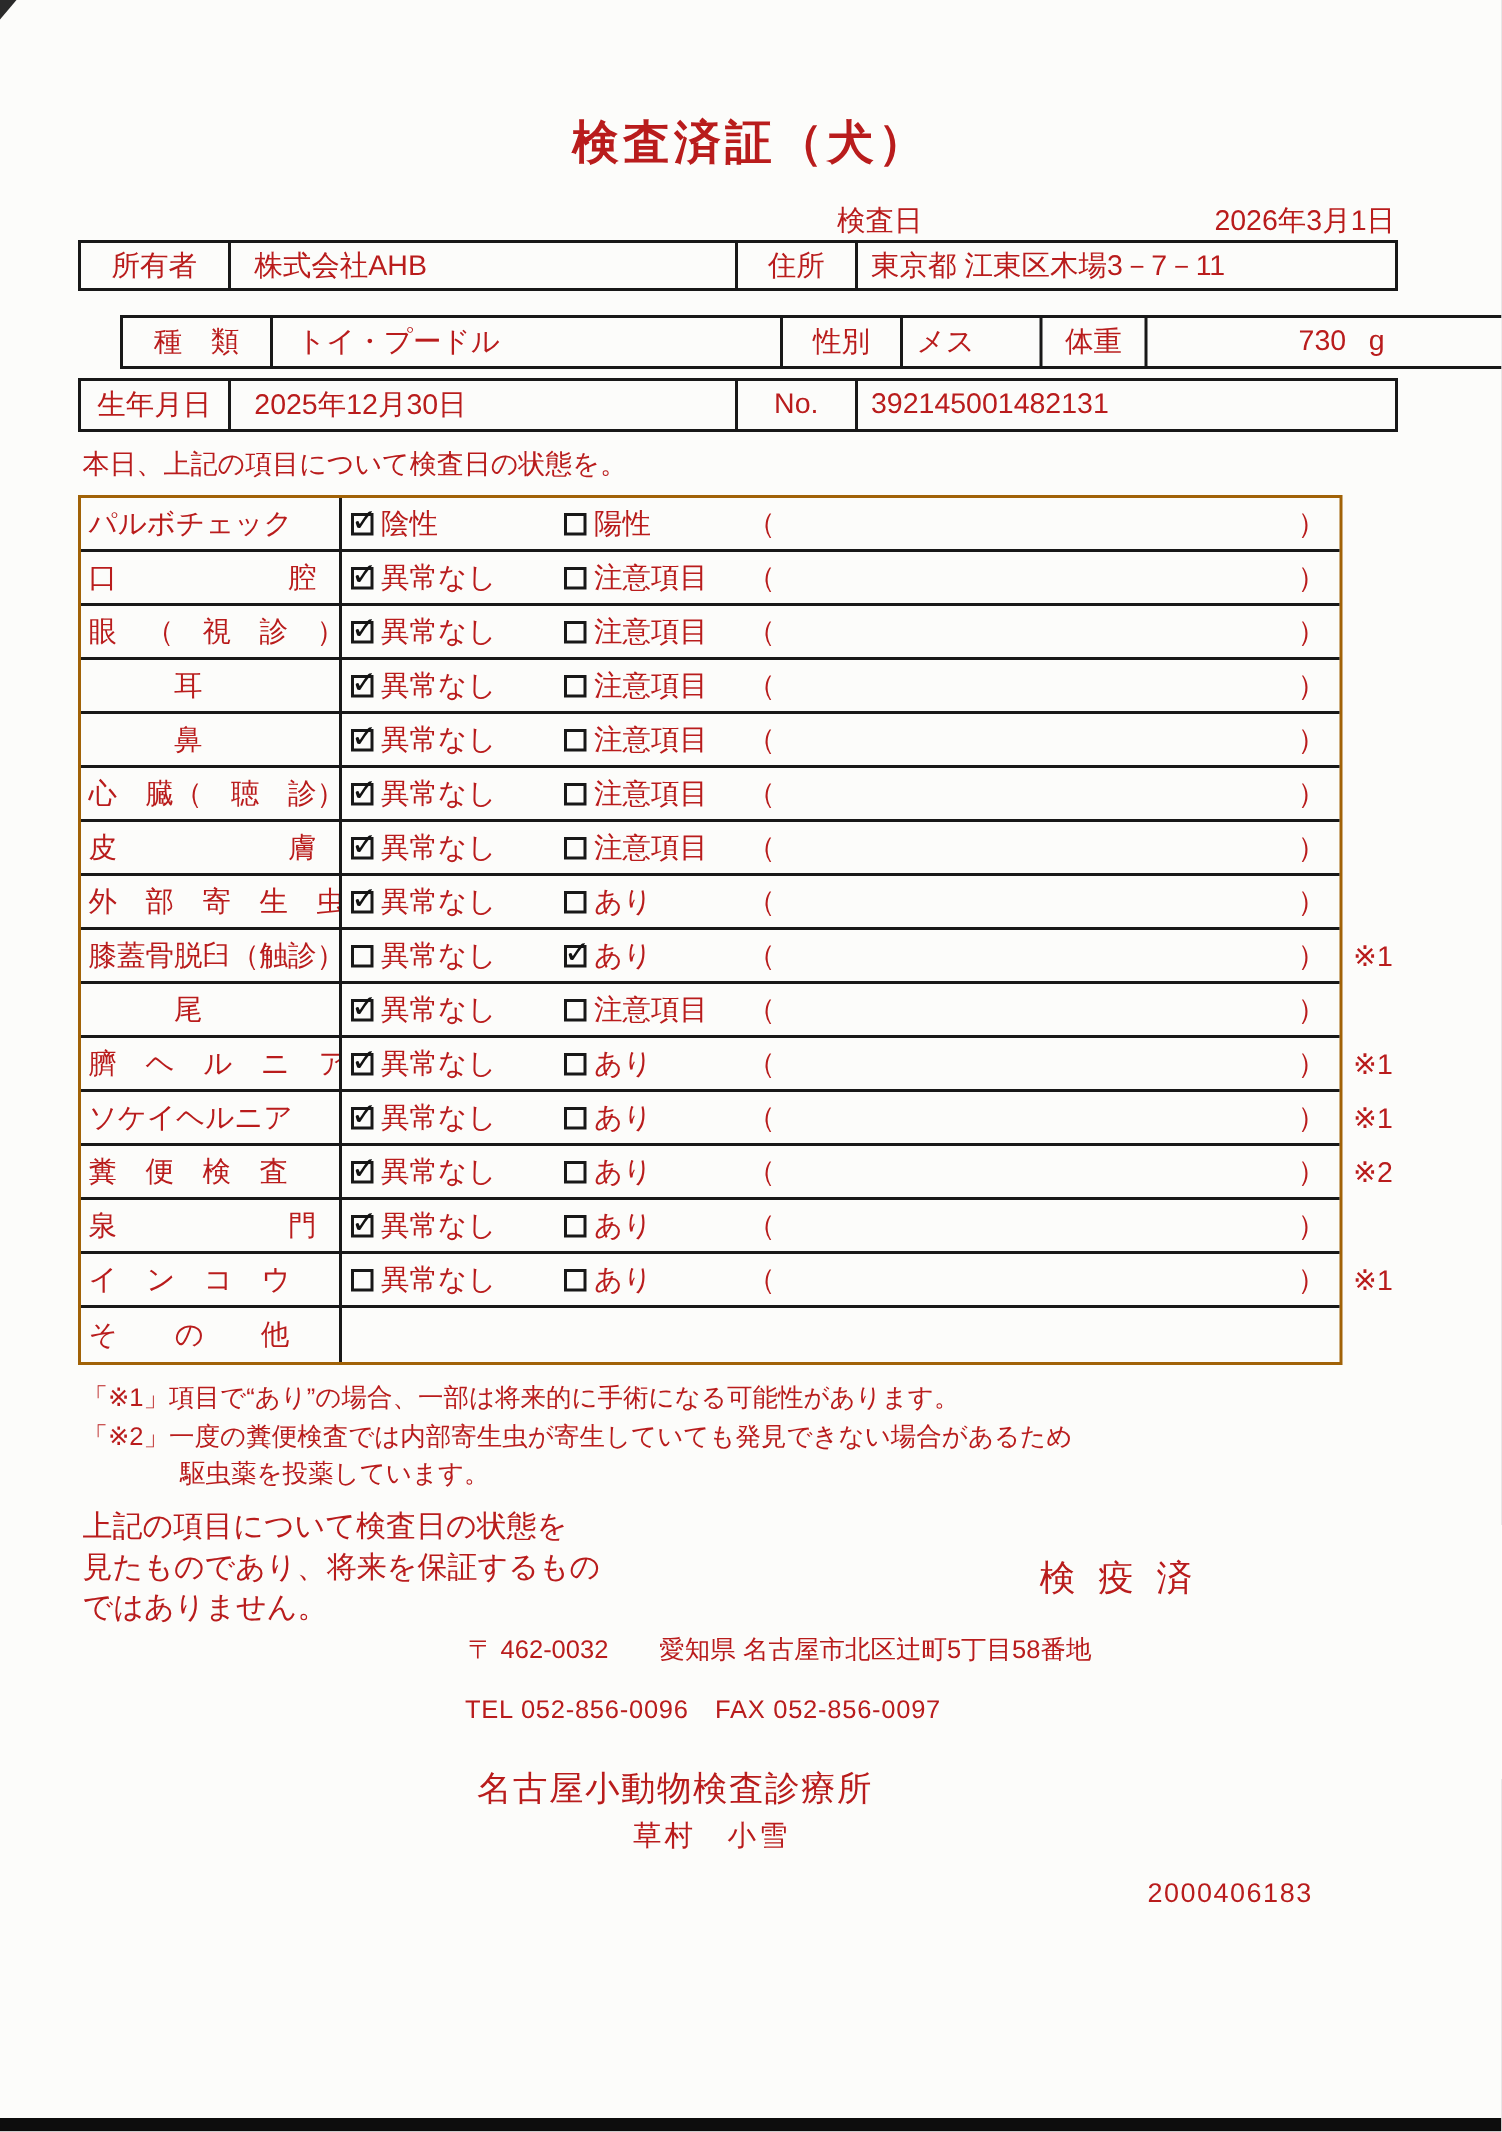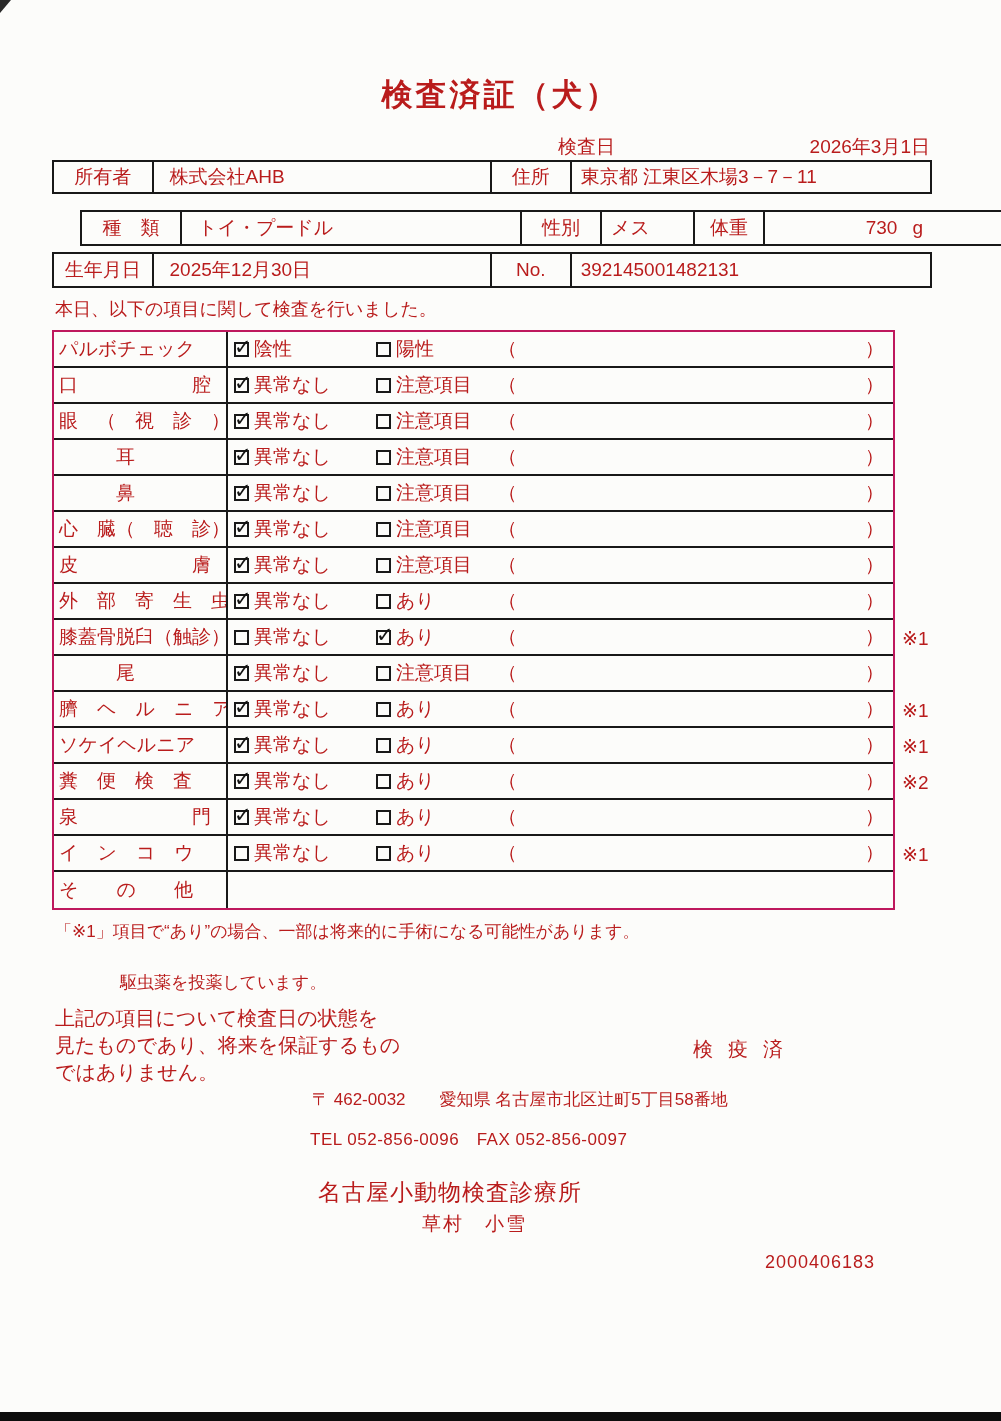--- a/index.html
+++ b/index.html
@@ -29,21 +29,21 @@
   .pet-table-1 { top:210px; left:52px; width:973px; height:36px;margin-left:28px; }
   .pet-table-2 { top:252px; left:52px; width:880px; height:36px; }
   .w-98 { width:98px; } .w-340 { width:340px;padding-left:16px; } .w-80 { width:80px; }
   .w-362 { width:362px; } .w-93 { width:93px; } .w-70 { width:70px; } .w-199 { width:199px; }
   .weight-cell { justify-content:flex-end; padding-right:39px; }
   .unit { margin-left:15px; }
 
   .intro { top:297px; left:55px; font-size:18px; }
 
   
-  .insp { top:330px; left:52px; width:843px; border:2px solid #be185d; }
+  .insp { top:330px; left:52px; width:843px; border:2px solid #a16207; }
   .irow { position:relative; display:flex; height:36px; border-bottom:2px solid #181818; }
   .irow:last-child { border-bottom:none; }
   .icell {
     width:174px; border-right:2px solid #181818; font-size:19px;
     display:flex; align-items:center; padding-left:5px;
     white-space:pre; overflow:hidden;
   }
   .rest { flex:1; display:flex; align-items:center; padding-left:6px; }
   .opt { display:flex; align-items:center; gap:5px; font-size:19px; }
   .opt1 { width:130px; } .opt2 { width:134px;padding-left:12px; }
@@ -56,21 +56,21 @@
   .note-mark { position:absolute; left:848px; top:7px; font-size:19px; white-space:nowrap; }
 
   
   .fn1 { top:920px; left:55px; font-size:17px; }
   .fn2 { top:946px; left:55px; font-size:17px; }
   .fn3 { top:971px; left:120px; font-size:17px; }
 
   .disclaimer { top:1005px; left:55px; font-size:20px; line-height:27px; }
   .disclaimer span { display:block; }
 
-  .stamp { top:1036px; left:693px; font-size:20px; letter-spacing:15px; font-weight:500; }
+  .stamp { top:1036px; left:693px; font-size:24px; letter-spacing:15px; font-weight:500; }
 
   .addr { top:1088px; left:312px; font-size:17px; white-space:pre; }
   .tel  { top:1128px; left:310px; font-size:17px; white-space:pre; letter-spacing:0.5px; }
   .clinic-name { top:1177px; left:318px; font-size:23px; letter-spacing:1px; }
   .vet-name { top:1211px; left:422px; font-size:19px; letter-spacing:2px; white-space:pre; }
   .serial { top:1252px; left:748px; font-size:18px; letter-spacing:1px;margin-left:17px; }
 
   .bottom-bar { left:0; bottom:0; width:100%; height:9px; background:#0d0d0d; }
   .corner-mark { top:0; left:0; width:0; height:0; border-top:13px solid #2a2a2a; border-right:11px solid transparent; }
 </style>
@@ -105,21 +105,21 @@
     </div>
   </div>
 
   <div class="abs htable pet-table-2">
     <div class="hcell lab w-98">生年月日</div>
     <div class="hcell w-340">2025年12月30日</div>
     <div class="hcell lab w-80">No.</div>
     <div class="hcell w-362">392145001482131</div>
   </div>
 
-  <div class="abs intro">本日、以下の項目に関して検査を行いました。</div>
+  <div class="abs intro">本日、上記の項目について検査日の状態を。</div>
 
   <div class="abs insp">
 
     <div class="irow">
       <div class="icell">パルボチェック</div>
       <div class="rest">
         <span class="opt opt1">
           <span class="cb checked"></span>
           <span>陰性</span>
         </span>
@@ -402,20 +402,21 @@
     </div>
 
     <div class="irow">
       <div class="icell">そ　　の　　他</div>
       <div class="rest"></div>
     </div>
 
   </div>
 
   <div class="abs fn1">「※1」項目で“あり”の場合、一部は将来的に手術になる可能性があります。</div>
+  <div class="abs fn2">「※2」一度の糞便検査では内部寄生虫が寄生していても発見できない場合があるため</div>
   <div class="abs fn3">駆虫薬を投薬しています。</div>
 
   <div class="abs disclaimer">
     <span>上記の項目について検査日の状態を</span>
     <span>見たものであり、将来を保証するもの</span>
     <span>ではありません。</span>
   </div>
 
   <div class="abs stamp">検疫済</div>
 

